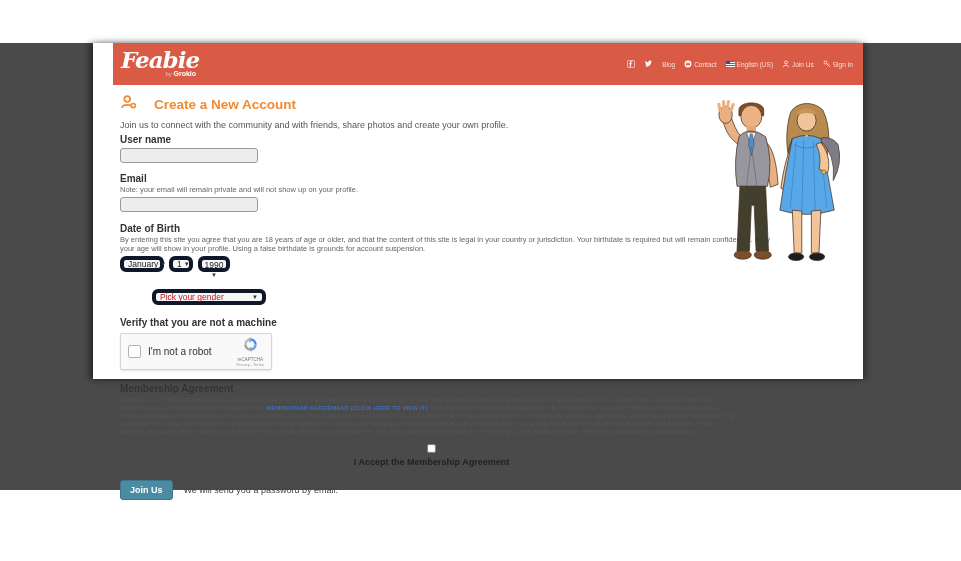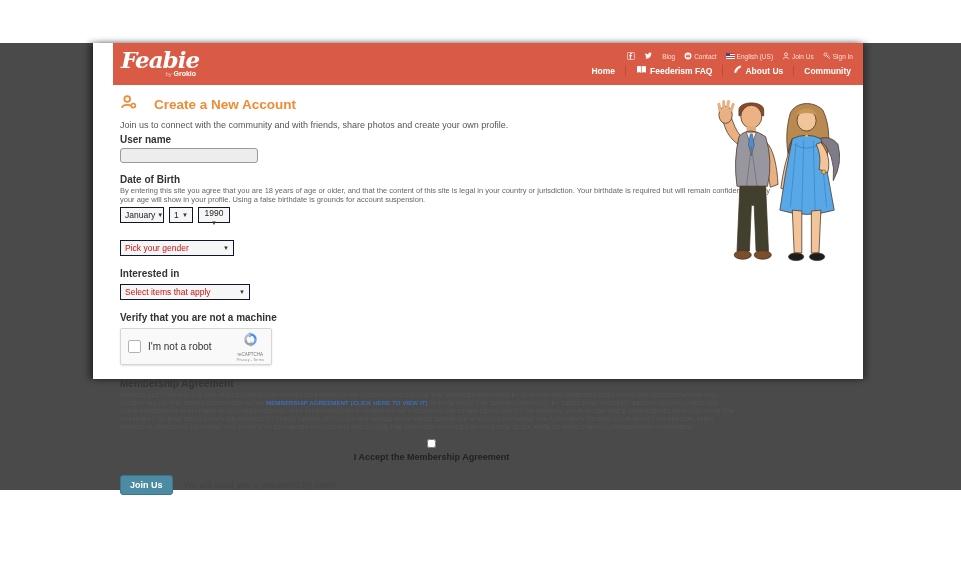--- a/index.html
+++ b/index.html
@@ -38,27 +38,27 @@
   .field-label { font-size:10px; font-weight:bold; color:#333; }
   .note { font-size:7.5px; color:#666; margin-top:1px; }
   .text-input { display:block; width:138px; height:15px; background:#ededed; border:1px solid #9a9a9a; border-radius:3px; margin-top:3px; font-size:9px; padding:0 3px; }
 
   .blk-username { margin-top:4px; }
   .blk-email { margin-top:10px; }
   .blk-dob { margin-top:11px; }
   .blk-dob .note { width:660px; }
   .selects-row { display:flex; gap:5px; margin-top:3px; }
   .select-box { display:inline-flex; align-items:center; justify-content:space-between; gap:2px; height:16px; padding:0 4px;
-                background:#f6f6f6; border:1px solid #0f172a; border-radius:0; font-size:8.5px; color:#222; cursor:pointer; }
+                background:#f6f6f6; border:4px solid #0f172a; border-radius:6px; font-size:8.5px; color:#222; cursor:pointer; }
   .select-box .arrow { font-size:6px; color:#333; }
   .sel-month { width:44px; } .sel-day { width:24px; } .sel-year { width:32px;flex-direction:column; }
 
   .blk-gender { margin-top:12px; }
   .blk-interested { margin-top:12px; }
-  .select-red { margin-top:5px; color:#cc1111; }
+  .select-red { margin-top:5px; color:#cc1111;margin-left:32px; }
   .sel-gender { width:114px; } .sel-interested { width:130px; }
 
   .blk-captcha { margin-top:12px; }
   .captcha-box { width:152px; height:37px; margin-top:5px; background:#f9f9f9; border:1px solid #d5d5d5; border-radius:2px;
                  box-shadow:0 1px 2px rgba(0,0,0,.12); display:flex; align-items:center; padding:0 7px; }
   .captcha-check { width:13px; height:13px; background:#fff; border:1px solid #b2b2b2; border-radius:2px; cursor:pointer; }
   .captcha-label { font-size:10px; color:#333; margin-left:7px;text-align:center; }
   .captcha-brand { margin-left:auto; display:flex; flex-direction:column; align-items:center; }
   .captcha-brand .txt { font-size:4.5px; color:#777; margin-top:1px; }
   .captcha-links { font-size:4px; color:#999; }
@@ -140,45 +140,20 @@
           <span>
             <svg width="8" height="8" viewBox="0 0 10 10">
                 <circle cx="3.1" cy="3.1" r="1.9" fill="none" stroke="#fff" stroke-width="0.9"></circle>
                 <path d="M4.5 4.5 L8.6 8.6 M6.9 6.9 L8 5.8 M5.7 5.7 L6.8 4.6" stroke="#fff" stroke-width="0.9" fill="none"></path>
               </svg>
           </span>
           <span>Sign In</span>
         </span>
       </div>
 
-      <div class="nav-main">
-        <span class="item">
-          <span>Home</span>
-        </span>
-        <span class="item">
-          <span>
-            <svg width="11" height="9" viewBox="0 0 12 10">
-                <path d="M1 1.5 C3 0.8 5 0.8 6 1.8 C7 0.8 9 0.8 11 1.5 V8.5 C9 8 7 8 6 9 C5 8 3 8 1 8.5 Z" fill="#fff"></path>
-                <path d="M6 1.8 V9" stroke="#d95b45" stroke-width="0.7"></path>
-              </svg>
-          </span>
-          <span>Feederism FAQ</span>
-        </span>
-        <span class="item">
-          <span>
-            <svg width="9" height="9" viewBox="0 0 10 10">
-                <path d="M9.2 0.8 C5 0.8 2 3.8 1.4 8.6 L2.5 8.6 C3.1 8.6 3.6 8.4 4.1 8 L3 7.4 L5.2 6.9 L4 6 L6.2 5.5 L5 4.7 C7.2 4.2 9.2 2.9 9.2 0.8 Z" fill="#fff"></path>
-              </svg>
-          </span>
-          <span>About Us</span>
-        </span>
-        <span class="item">
-          <span>Community</span>
-        </span>
-      </div>
     </div>
   </div>
 
   <div class="content">
 
     <div class="page-title-row">
       <span>
         <svg width="17" height="17" viewBox="0 0 20 20">
             <circle cx="8.5" cy="5.8" r="3.4" fill="none" stroke="#ee8b35" stroke-width="2"></circle>
             <path d="M2.5 16.5 C2.5 11.5 14.5 11.5 14.5 16.5" fill="none" stroke="#ee8b35" stroke-width="2"></path>
@@ -188,20 +163,25 @@
       </span>
       <span class="page-title">Create a New Account</span>
     </div>
     <div class="subtitle">Join us to connect with the community and with friends, share photos and create your own profile.</div>
 
     <div class="blk-username">
       <div class="field-label">User name</div>
       <input class="text-input" type="text" value="" style="">
     </div>
 
+    <div class="blk-email">
+      <div class="field-label">Email</div>
+      <div class="note">Note: your email will remain private and will not show up on your profile.</div>
+      <input class="text-input" type="text" value="" style="">
+    </div>
 
     <div class="blk-dob">
       <div class="field-label">Date of Birth</div>
       <div class="note">By entering this site you agree that you are 18 years of age or older, and that the content of this site is legal in your country or jurisdiction. Your birthdate is required but will remain confidential. Only your age will show in your profile. Using a false birthdate is grounds for account suspension.</div>
       <div class="selects-row">
         <span class="select-box sel-month">
           <span>January</span>
           <span class="arrow">▼</span>
         </span>
         <span class="select-box sel-day">
@@ -215,27 +195,20 @@
       </div>
     </div>
 
     <div class="blk-gender">
       <span class="select-box select-red sel-gender">
         <span>Pick your gender</span>
         <span class="arrow">▼</span>
       </span>
     </div>
 
-    <div class="blk-interested">
-      <div class="field-label">Interested in</div>
-      <span class="select-box select-red sel-interested">
-        <span>Select items that apply</span>
-        <span class="arrow">▼</span>
-      </span>
-    </div>
 
     <div class="blk-captcha">
       <div class="field-label">Verify that you are not a machine</div>
       <div class="captcha-box">
         <span class="captcha-check"></span>
         <span class="captcha-label">I'm not a robot</span>
         <span class="captcha-brand">
           <span>
             <svg width="15" height="15" viewBox="0 0 24 24">
                 <path d="M12 2 A10 10 0 0 1 22 12 L18 12 A6 6 0 0 0 12 6 L12 9 L6.5 4.5 L12 0.5 Z" fill="#4a90e2"></path>

